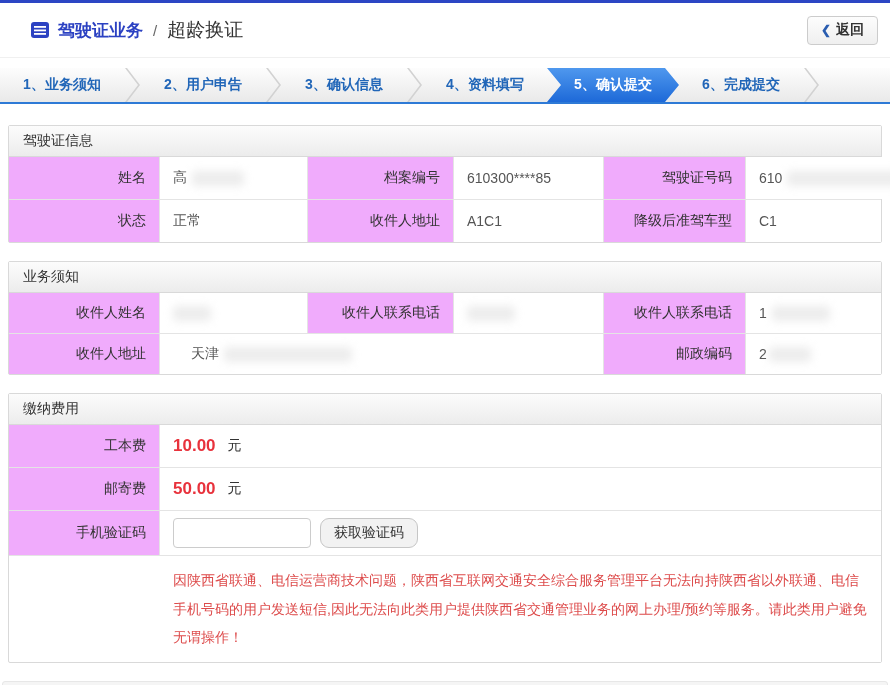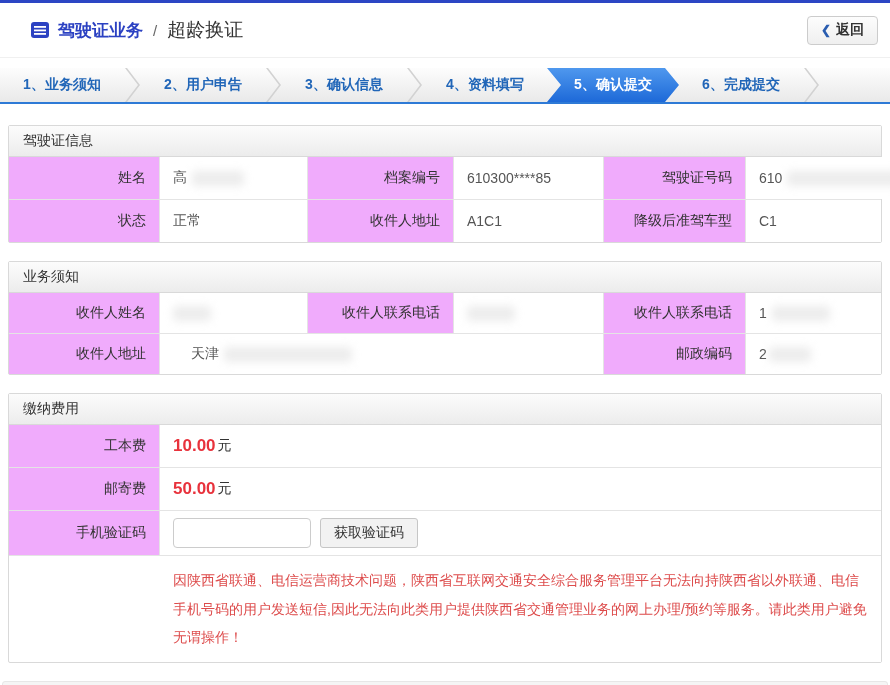--- a/index.html
+++ b/index.html
@@ -37,24 +37,24 @@
   .cell:first-child { border-left:none; }
   .cell.lab { background:#f0abfc; justify-content:flex-end; color:#333; }
   .cell.val { background:#fff; color:#555; }
   .row-short .cell { min-height:40px; }
   .span-3 { grid-column:2 / 5;padding-left:31px; }
   .span-rest { grid-column:2 / -1; }
 
   .smudge { display:inline-block; height:15px; border-radius:4px; background:#dadada; filter:blur(4px); opacity:.5; vertical-align:middle; margin-left:5px; }
 
   
-  .fee-amount { color:#e8323c; font-size:17px; font-weight:bold; margin-right:2px; }
+  .fee-amount { color:#e8323c; font-size:17px; font-weight:bold; margin-right:12px; }
   .fee-unit { color:#333; font-size:14px; }
   .code-input { width:138px; height:30px; border:1px solid #ccc; border-radius:4px; padding:0 8px; font-size:14px; outline:none; }
-  .code-btn { height:30px; margin-left:9px; padding:0 13px; background:#f2f2f2; border:1px solid #c6c6c6; border-radius:3px; font-size:14px; color:#333; cursor:pointer; }
+  .code-btn { height:30px; margin-left:9px; padding:0 13px; background:#f2f2f2; border:1px solid #c6c6c6; border-radius:9px; font-size:14px; color:#333; cursor:pointer; }
   .notice-cell { padding:10px 14px; }
   .notice-text { color:#dd4b4b; line-height:2.05; font-size:14px; }
   .notice-lab { min-height:66px; }
 
   
   .footer-bar { margin:18px 2px 0 2px; height:53px; background:#f5f5f5; border:1px solid #e7e7e7; border-radius:3px; display:flex; align-items:center; justify-content:flex-end; padding-right:25px; gap:13px; }
 </style>
 </head>
 <body>
 

